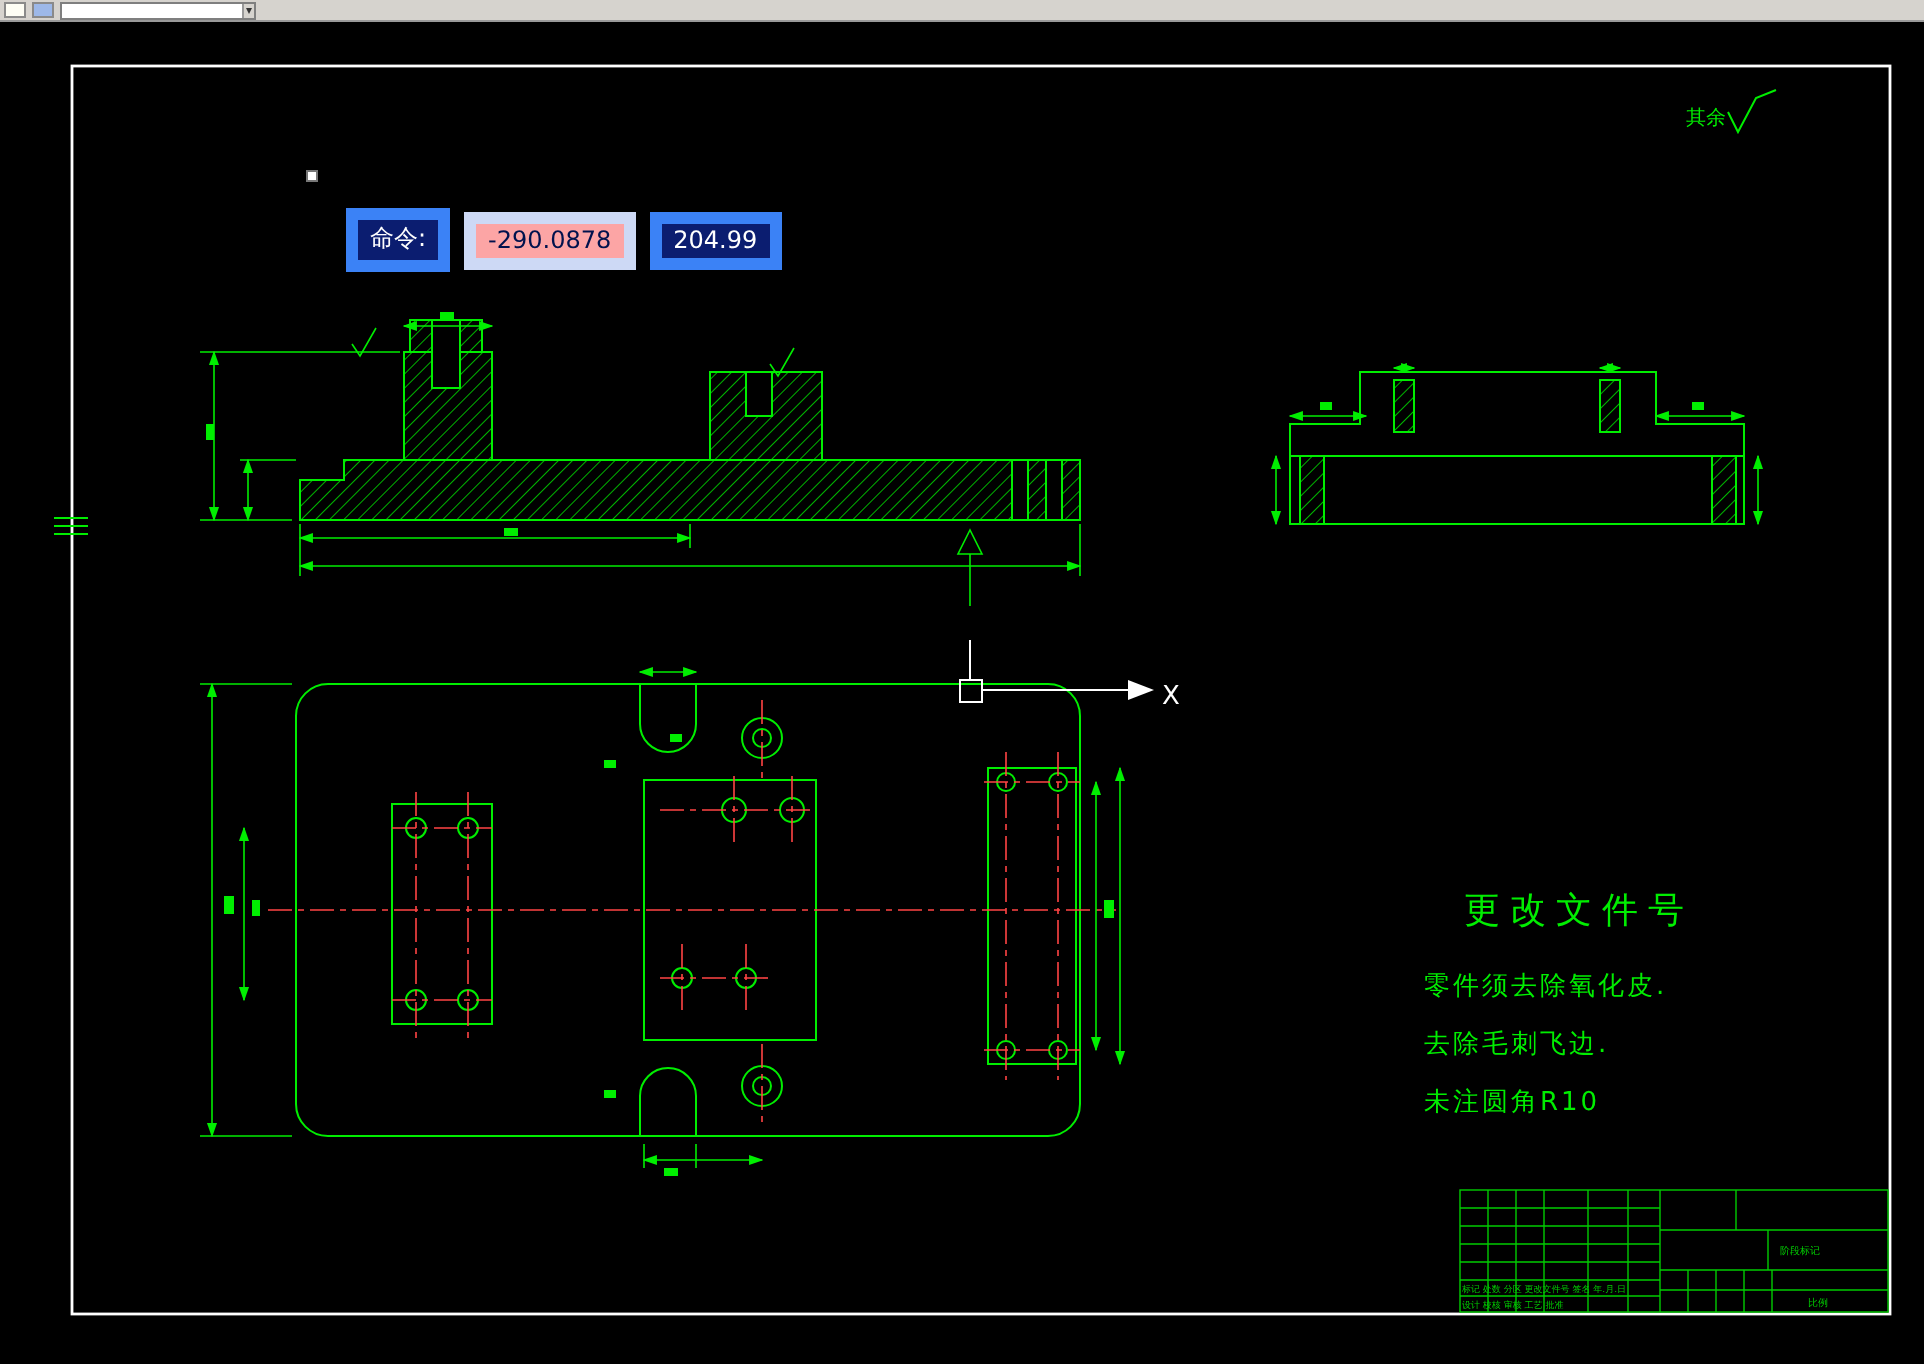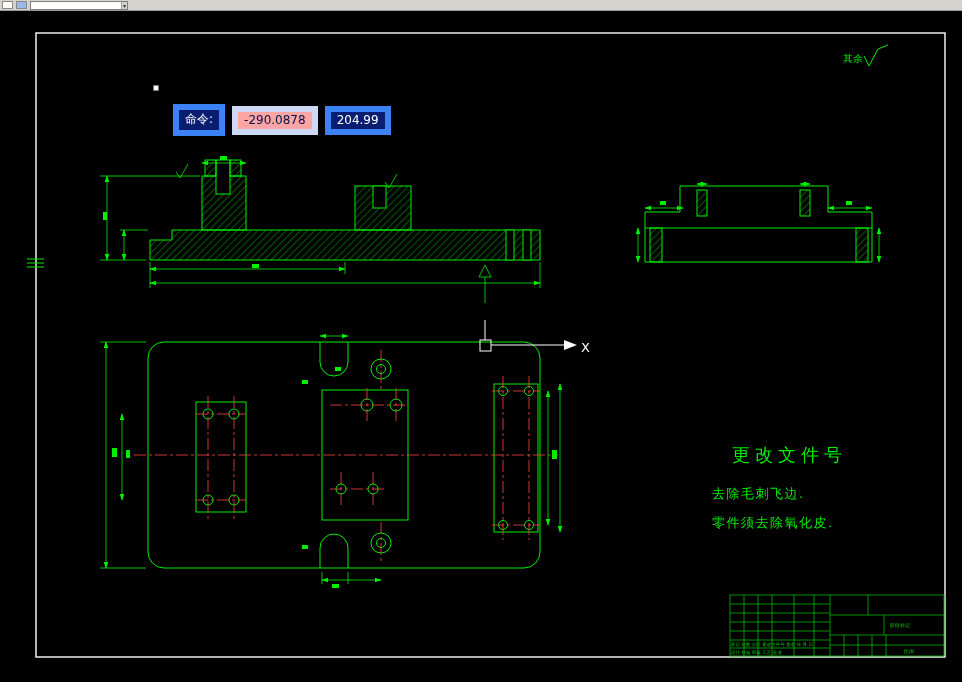--- a/index.html
+++ b/index.html
@@ -230,17 +230,18 @@
   <div class="grip"></div>
 
   <div class="cmd-tip">
     <span class="cmd-box">命令:</span>
     <span class="cmd-box sel">-290.0878</span>
     <span class="cmd-box">204.99</span>
   </div>
 
   <div class="tech-req">
     <div class="tr-title">更改文件号</div>
+    <div class="tr-line">零件须去除氧化皮.</div>
     <div class="tr-line">去除毛刺飞边.</div>
-    <div class="tr-line">零件须去除氧化皮.</div>
+    <div class="tr-line">未注圆角R10</div>
   </div>
 
 </div>
 
 </body></html>

